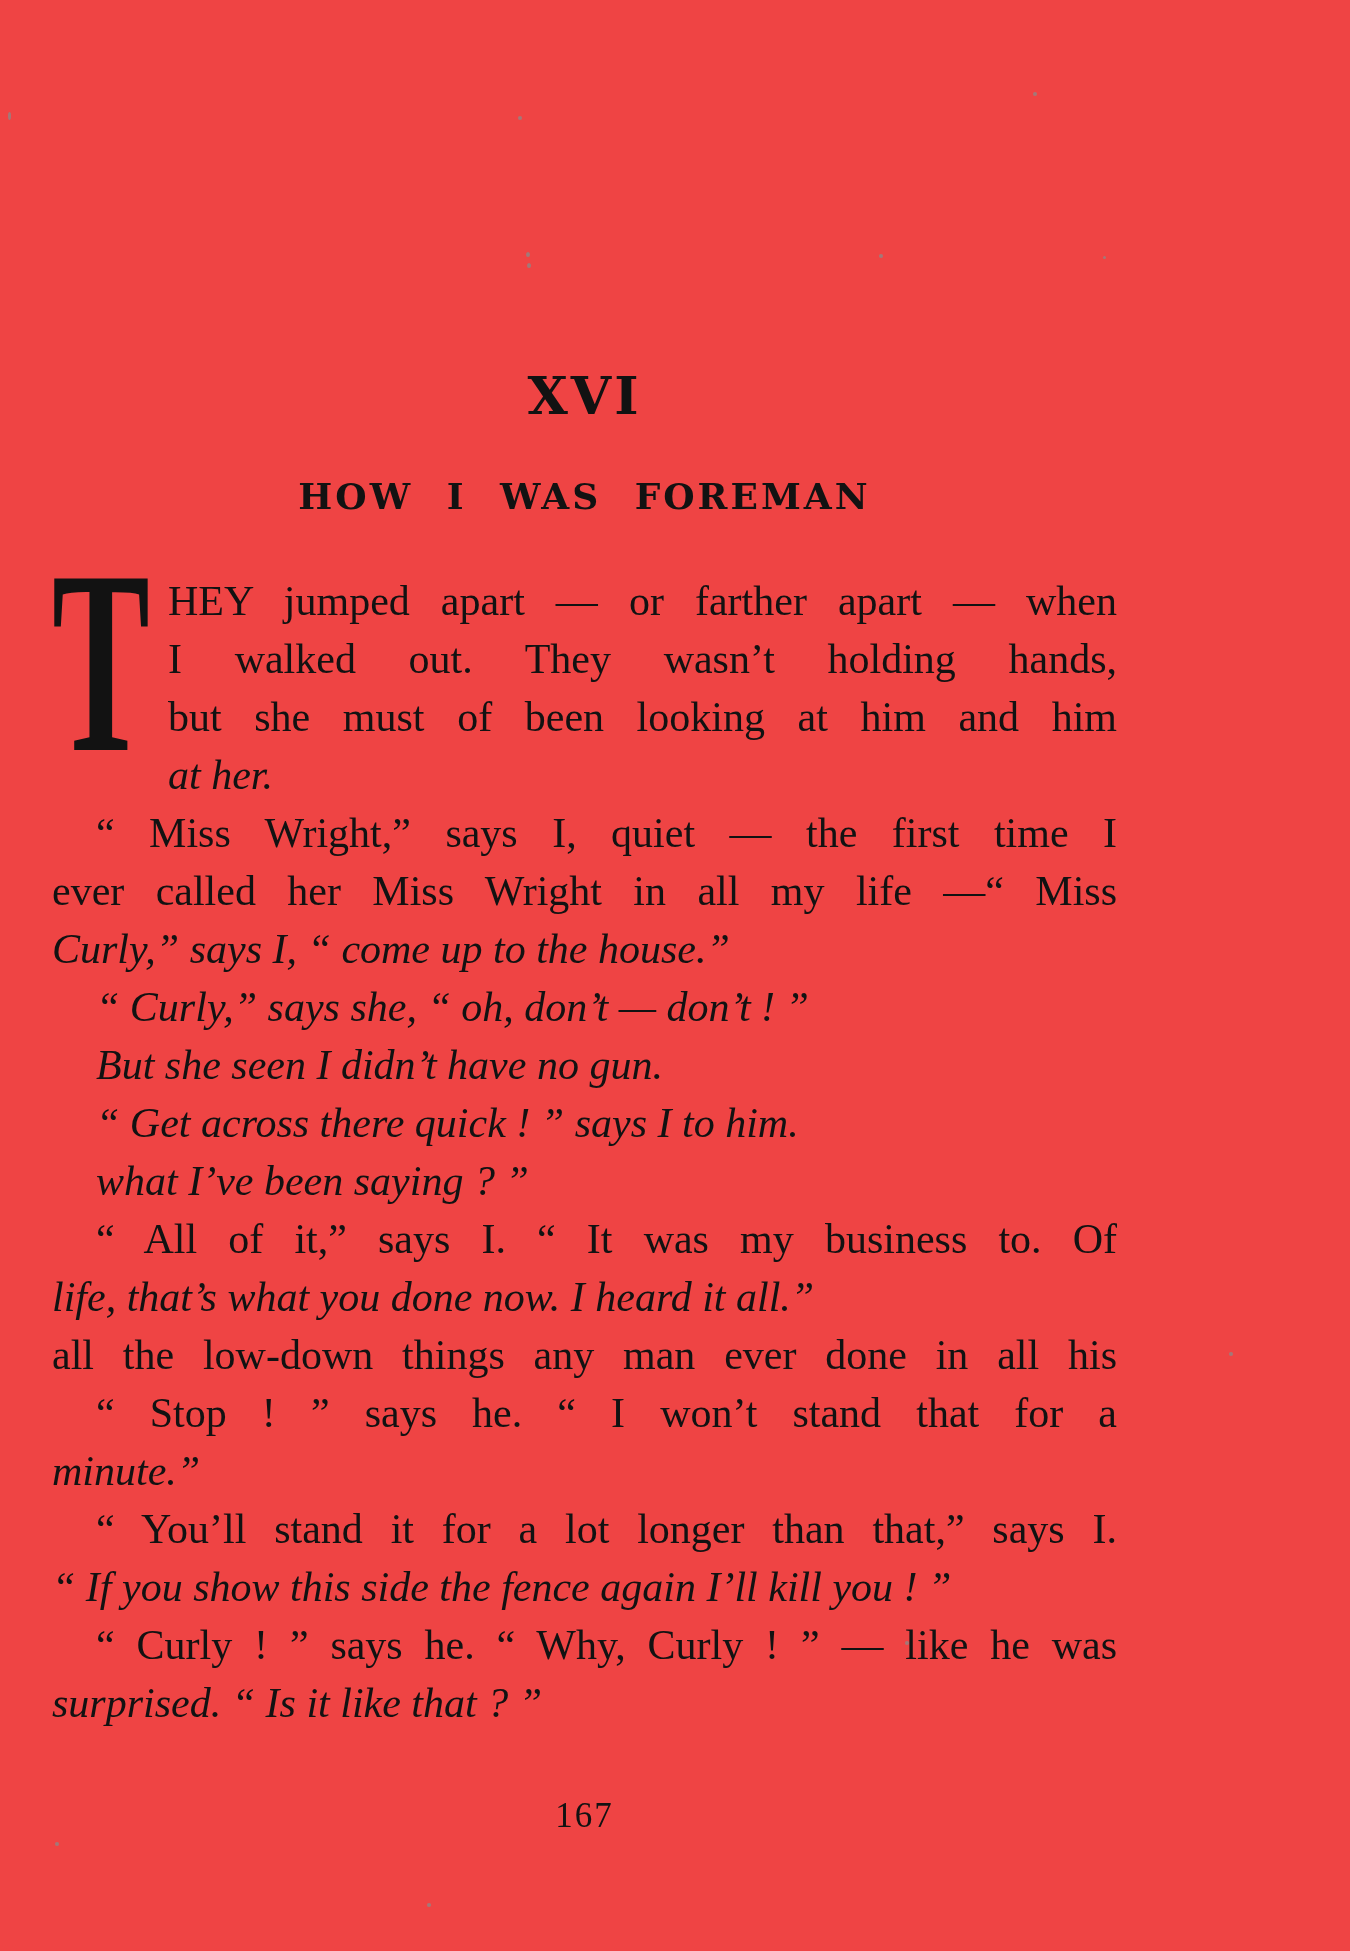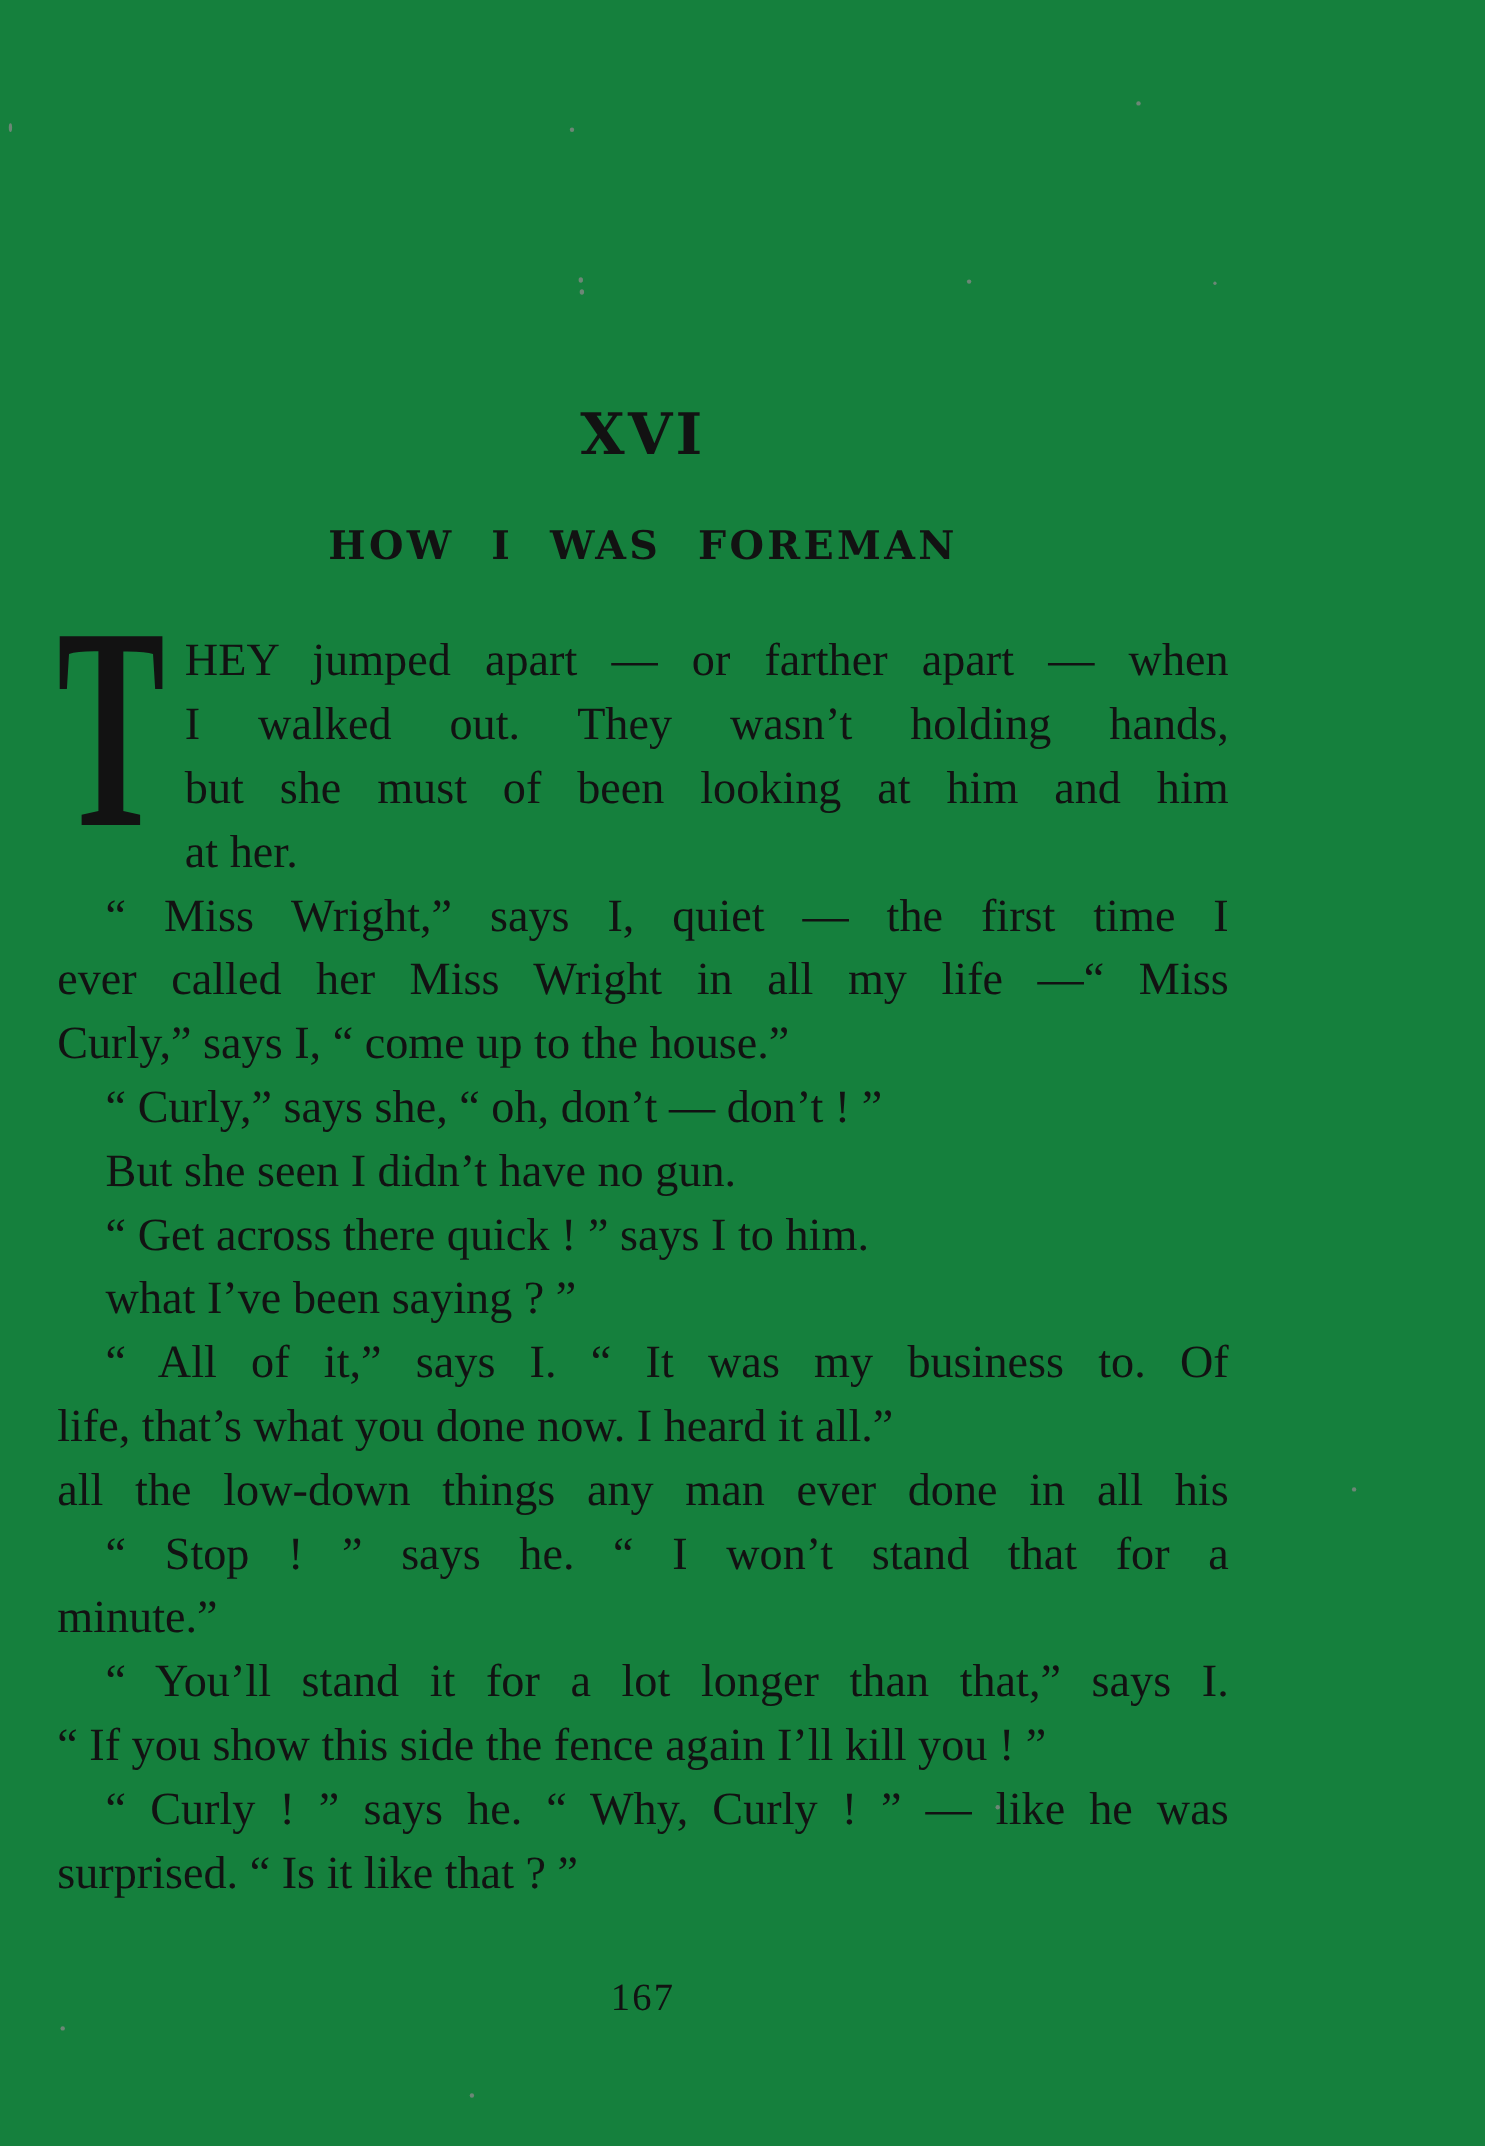--- a/index.html
+++ b/index.html
@@ -1,19 +1,19 @@
 <!DOCTYPE html>
 <html><head>
 <meta charset="utf-8">
 <style>
   html,body{margin:0;padding:0;background:#e8e8e8;}
   .page{
     position:relative;
     width:1350px;height:1951px;
-    background:#15803d;
+    background:#ef4444;
     color:#121212;
     font-family:"Liberation Serif",serif;
     overflow:hidden;
   }
   .chapter-number{
     position:absolute;top:366px;left:52px;width:1065px;
     text-align:center;
     font-family:"DejaVu Serif",serif;
     font-weight:bold;
     font-size:52px;line-height:60px;
@@ -30,21 +30,21 @@
   .body-text{
     position:absolute;top:572px;left:52px;width:1065px;
     font-size:42px;
   }
   .para{margin:0;}
   .line{
     height:58px;line-height:58px;
     text-align:justify;text-align-last:justify;
     white-space:nowrap;
   }
-  .line.last{text-align-last:left;}
+  .line.last{text-align-last:left;font-style:italic;}
   .para.indent .line:first-child{text-indent:44px;}
   .dropcap{
     float:left;
     width:104px;height:176px;
     margin:2px 12px 0 0;
   }
   .dropcap .glyph{
     display:inline-block;
     font-family:"Liberation Serif",serif;
     font-weight:bold;

